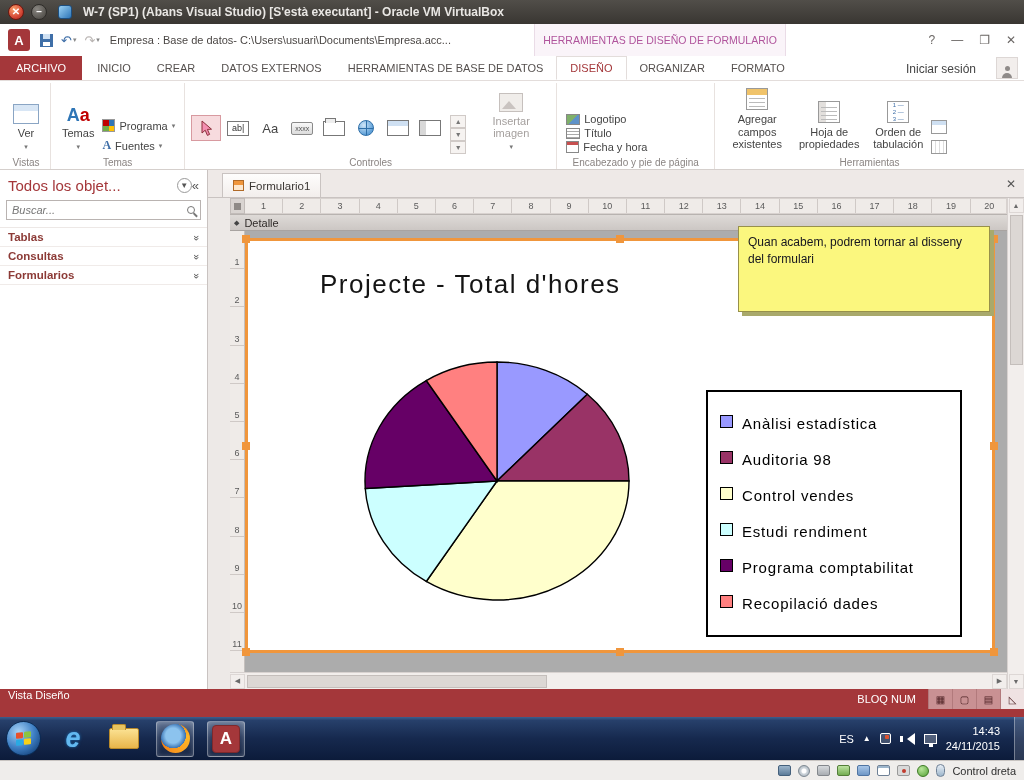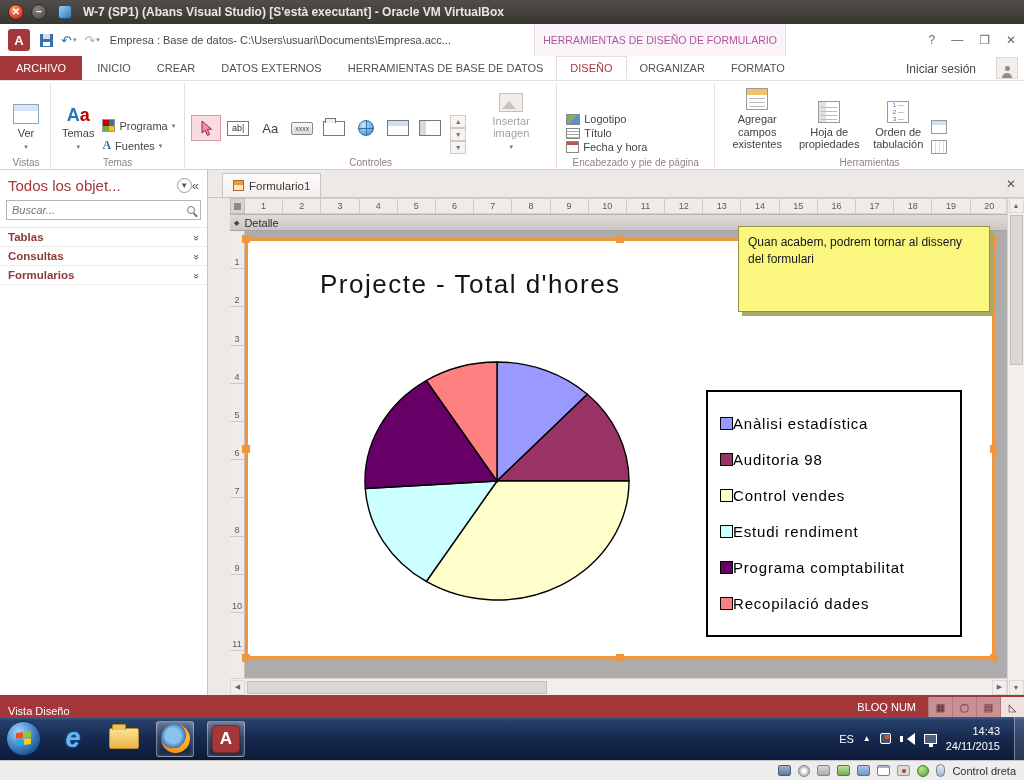--- a/index.html
+++ b/index.html
@@ -111,33 +111,33 @@
   .dia{font-size:7px;color:#444}
   .canvas{flex:1;background:#ACACAC;display:flex;position:relative;min-height:0}
   .vruler{width:15px;background:#EFEBE8;border-right:1px solid #C5C0BD;display:flex;flex-direction:column;font-size:9px;color:#5a5a5a;overflow:hidden;flex:0 0 auto}
   .vrcell{flex:0 0 38.2px;display:flex;align-items:flex-end;justify-content:center;border-bottom:1px solid #CFC9C6;padding-bottom:1px}
   .formframe{position:absolute;left:15px;top:7px;right:12px;bottom:19px;background:#fff;border:3px solid #F0963C}
   .handle{position:absolute;width:8px;height:8px;background:#F0963C;z-index:3}
   .forminner{position:absolute;inset:0;overflow:hidden}
   .charttitle{position:absolute;left:72px;top:28px;font-size:26px;letter-spacing:1.5px;color:#141414;white-space:nowrap}
   .pie{position:absolute;left:113px;top:118px}
   .legend{position:absolute;left:458px;top:149px;width:256px;height:247px;border:2px solid #000;background:#fff;display:flex;flex-direction:column;justify-content:space-evenly;padding:4px 12px;overflow:hidden}
-  .lrow{display:flex;align-items:center;}
+  .lrow{display:flex;align-items:flex-start;gap:9px}
   .lswatch{width:13px;height:13px;border:1px solid #000;flex:0 0 auto}
   .llabel{font-size:15px;letter-spacing:.8px;color:#000;white-space:nowrap}
   .note{position:absolute;left:530px;top:28px;width:252px;height:86px;background:#FBF77E;border:1px solid #97904A;box-shadow:4px 4px 0 #A9A96B;padding:7px 9px;font-size:12px;color:#15151f;line-height:1.4;z-index:6}
   .hscroll{height:17px;background:#F2EEEC;border-top:1px solid #D8D2D0;display:flex;align-items:center;flex:0 0 auto}
   .vscroll{width:17px;background:#F2EEEC;border-left:1px solid #D8D2D0;display:flex;flex-direction:column;align-items:center;flex:0 0 auto}
   .sbtn{width:15px;height:15px;display:flex;align-items:center;justify-content:center;font-size:7px;color:#6a6a6a;background:#F2EEEC;border:1px solid #DDD7D5;flex:0 0 auto}
   .hthumb{width:300px;height:13px;background:#DCD7D4;border:1px solid #C4BEBB;margin:0 2px}
   .vthumb{height:150px;width:13px;background:#DCD7D4;border:1px solid #C4BEBB;margin:2px 0}
   .htrack{flex:1}
 
   
-  .status{height:22px;background:#A4373A;color:#fff;display:flex;align-items:flex-end;font-size:11px;flex:0 0 auto;padding-left:8px}
+  .status{height:28px;background:#A4373A;color:#fff;display:flex;align-items:flex-start;font-size:11px;flex:0 0 auto;padding-left:8px}
   .statusright{margin-left:auto;display:flex;align-items:center;gap:12px}
   .viewbtns{display:flex}
   .viewbtn{width:24px;height:20px;display:flex;align-items:center;justify-content:center;font-size:10px;color:#4a1e20;background:#C99193;border-left:1px solid #B27A7C}
   .viewbtn.pressed{background:#EFE2E2}
 
   
   .taskbar{height:43px;background:linear-gradient(#3C5E8E 0%,#27406B 8%,#16294E 50%,#0C1B3A 100%);display:flex;align-items:center;gap:13px;padding:0 0 0 6px;flex:0 0 auto}
   .orb{width:35px;height:35px;border-radius:50%;background:radial-gradient(circle at 35% 30%,#A8D4F8,#3E7FC4 50%,#16457E 85%);border:1px solid #0A2B55;display:flex;align-items:center;justify-content:center;flex:0 0 auto}
   .flag{width:15px;height:13px;display:grid;grid-template-columns:1fr 1fr;grid-template-rows:1fr 1fr;gap:1px;transform:skewY(-6deg)}
   .flag i{border-radius:1px}

